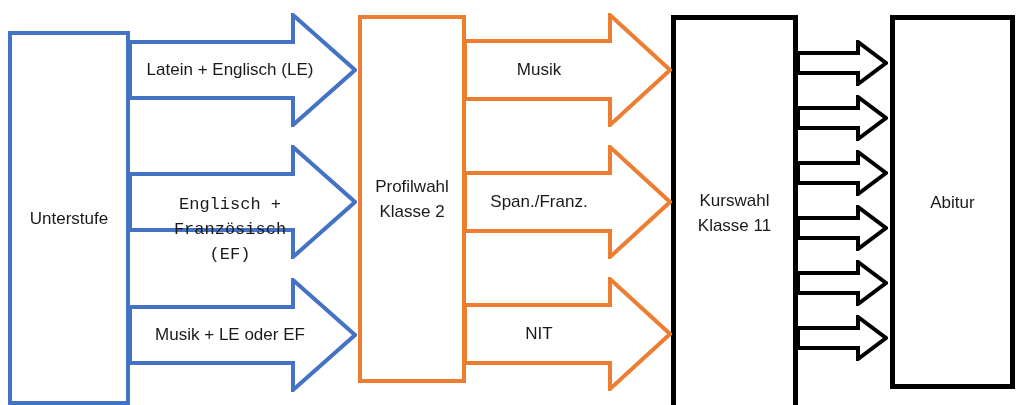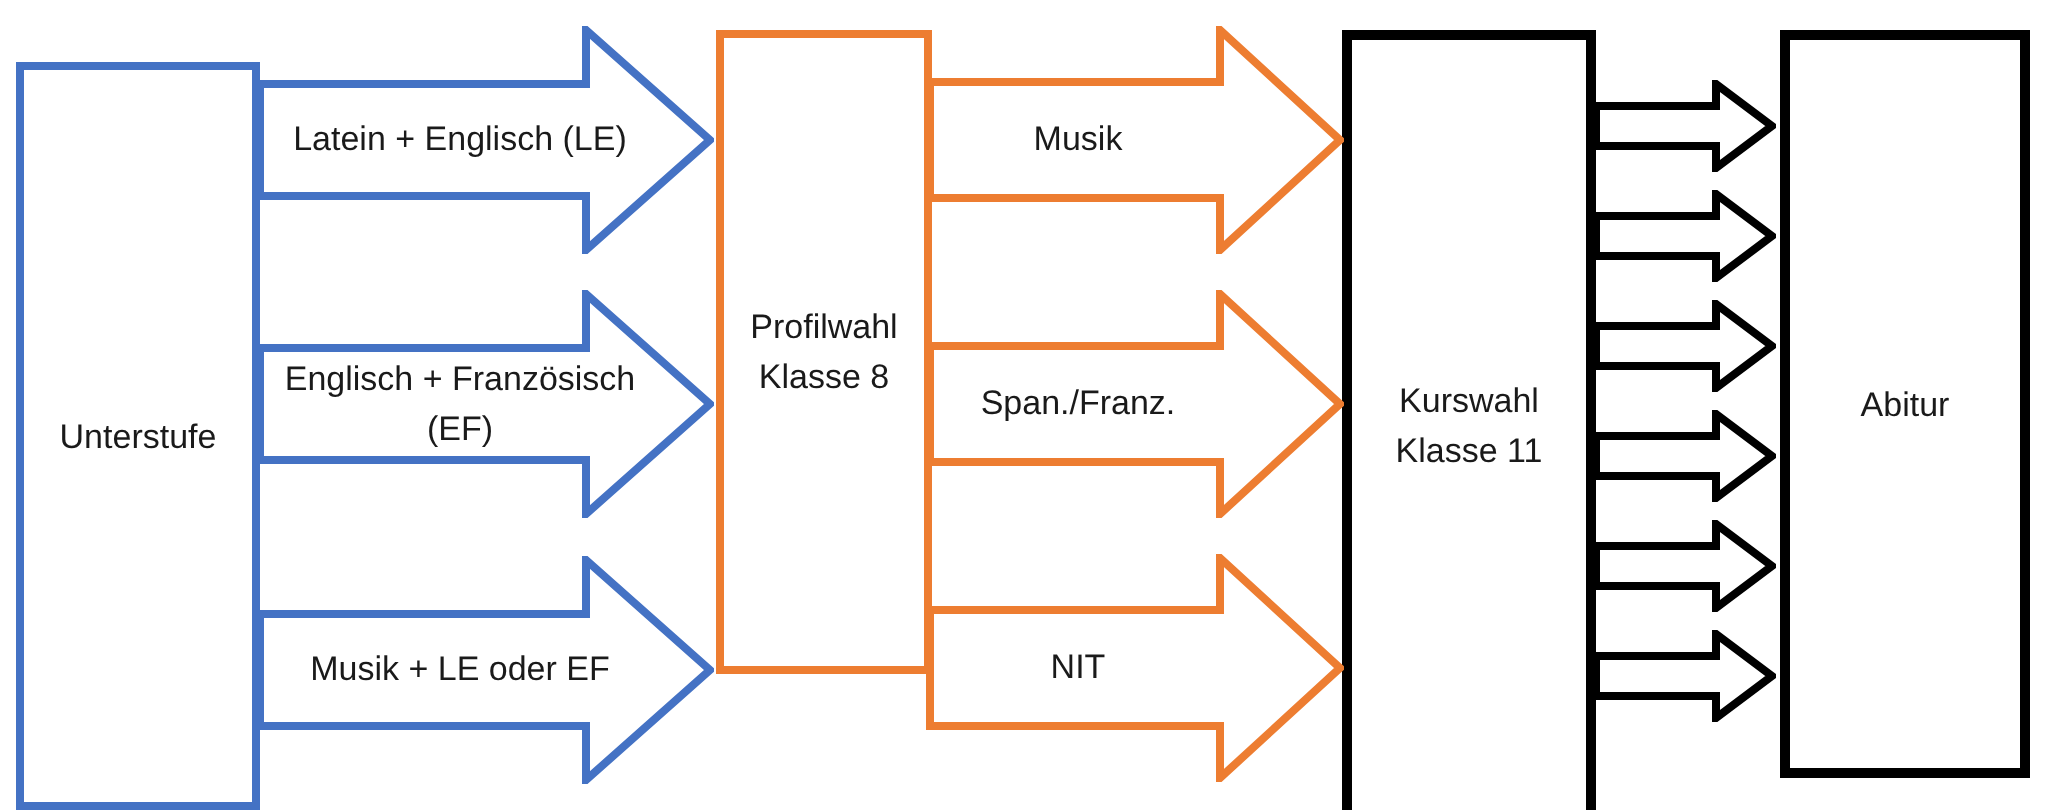--- a/index.html
+++ b/index.html
@@ -26,21 +26,21 @@
     align-items:center;
     justify-content:center;
     text-align:center;
     font-size:17px;
     line-height:25px;
   }
   .box.blue{border:4px solid var(--blue);}
   .box.orange{border:4px solid var(--orange);}
   .box.black{border:5px solid var(--black);}
   #box-unterstufe{left:8px;top:31px;width:122px;height:374px;}
-  #box-profilwahl{left:358px;top:15px;width:108px;height:322px;}
+  #box-profilwahl{left:358px;top:15px;width:108px;height:368px;}
   #box-kurswahl{left:671px;top:15px;width:127px;height:396px;justify-content:center;}
   #box-abitur{left:890px;top:15px;width:125px;height:374px;text-align:right;}
 
   svg.arrow{position:absolute;display:block;}
   svg.arrow polygon{fill:#ffffff;stroke-linejoin:miter;}
   svg.blue-arrow polygon{stroke:var(--blue);stroke-width:4;}
   svg.orange-arrow polygon{stroke:var(--orange);stroke-width:4;}
   svg.black-arrow{left:796px;}
   svg.black-arrow polygon{stroke:var(--black);stroke-width:4;}
 
@@ -58,21 +58,21 @@
 <body>
 
 <div class="canvas">
 
   <div class="box blue" id="box-unterstufe">
     <div>Unterstufe</div>
   </div>
 
   <div class="box orange" id="box-profilwahl">
     <div>Profilwahl</div>
-    <div>Klasse 8</div>
+    <div>Klasse 2</div>
   </div>
 
   <div class="box black" id="box-kurswahl">
     <div>Kurswahl</div>
     <div>Klasse 11</div>
   </div>
 
   <div class="box black" id="box-abitur">
     <div>Abitur</div>
   </div>
@@ -84,21 +84,21 @@
     <polygon points="2,29 165,29 165,2 227,57 165,112 165,85 2,85"></polygon>
   </svg>
   <svg class="arrow blue-arrow" style="left:128px;top:278px;" width="229" height="114" viewBox="0 0 229 114">
     <polygon points="2,29 165,29 165,2 227,57 165,112 165,85 2,85"></polygon>
   </svg>
 
   <div class="arrow-label blue-label" style="top:57px;">
     <div>Latein + Englisch (LE)</div>
     <div></div>
   </div>
-  <div class="arrow-label blue-label" style="top:177px;">
+  <div class="arrow-label blue-label" style="top:192px;font-family:Liberation Mono, monospace;">
     <div>Englisch + Französisch</div>
     <div>(EF)</div>
   </div>
   <div class="arrow-label blue-label" style="top:322px;">
     <div>Musik + LE oder EF</div>
     <div></div>
   </div>
 
   <svg class="arrow orange-arrow" style="left:463px;top:13px;" width="209" height="114" viewBox="0 0 209 114">
     <polygon points="2,28 147,28 147,2 207,57 147,112 147,86 2,86"></polygon>

